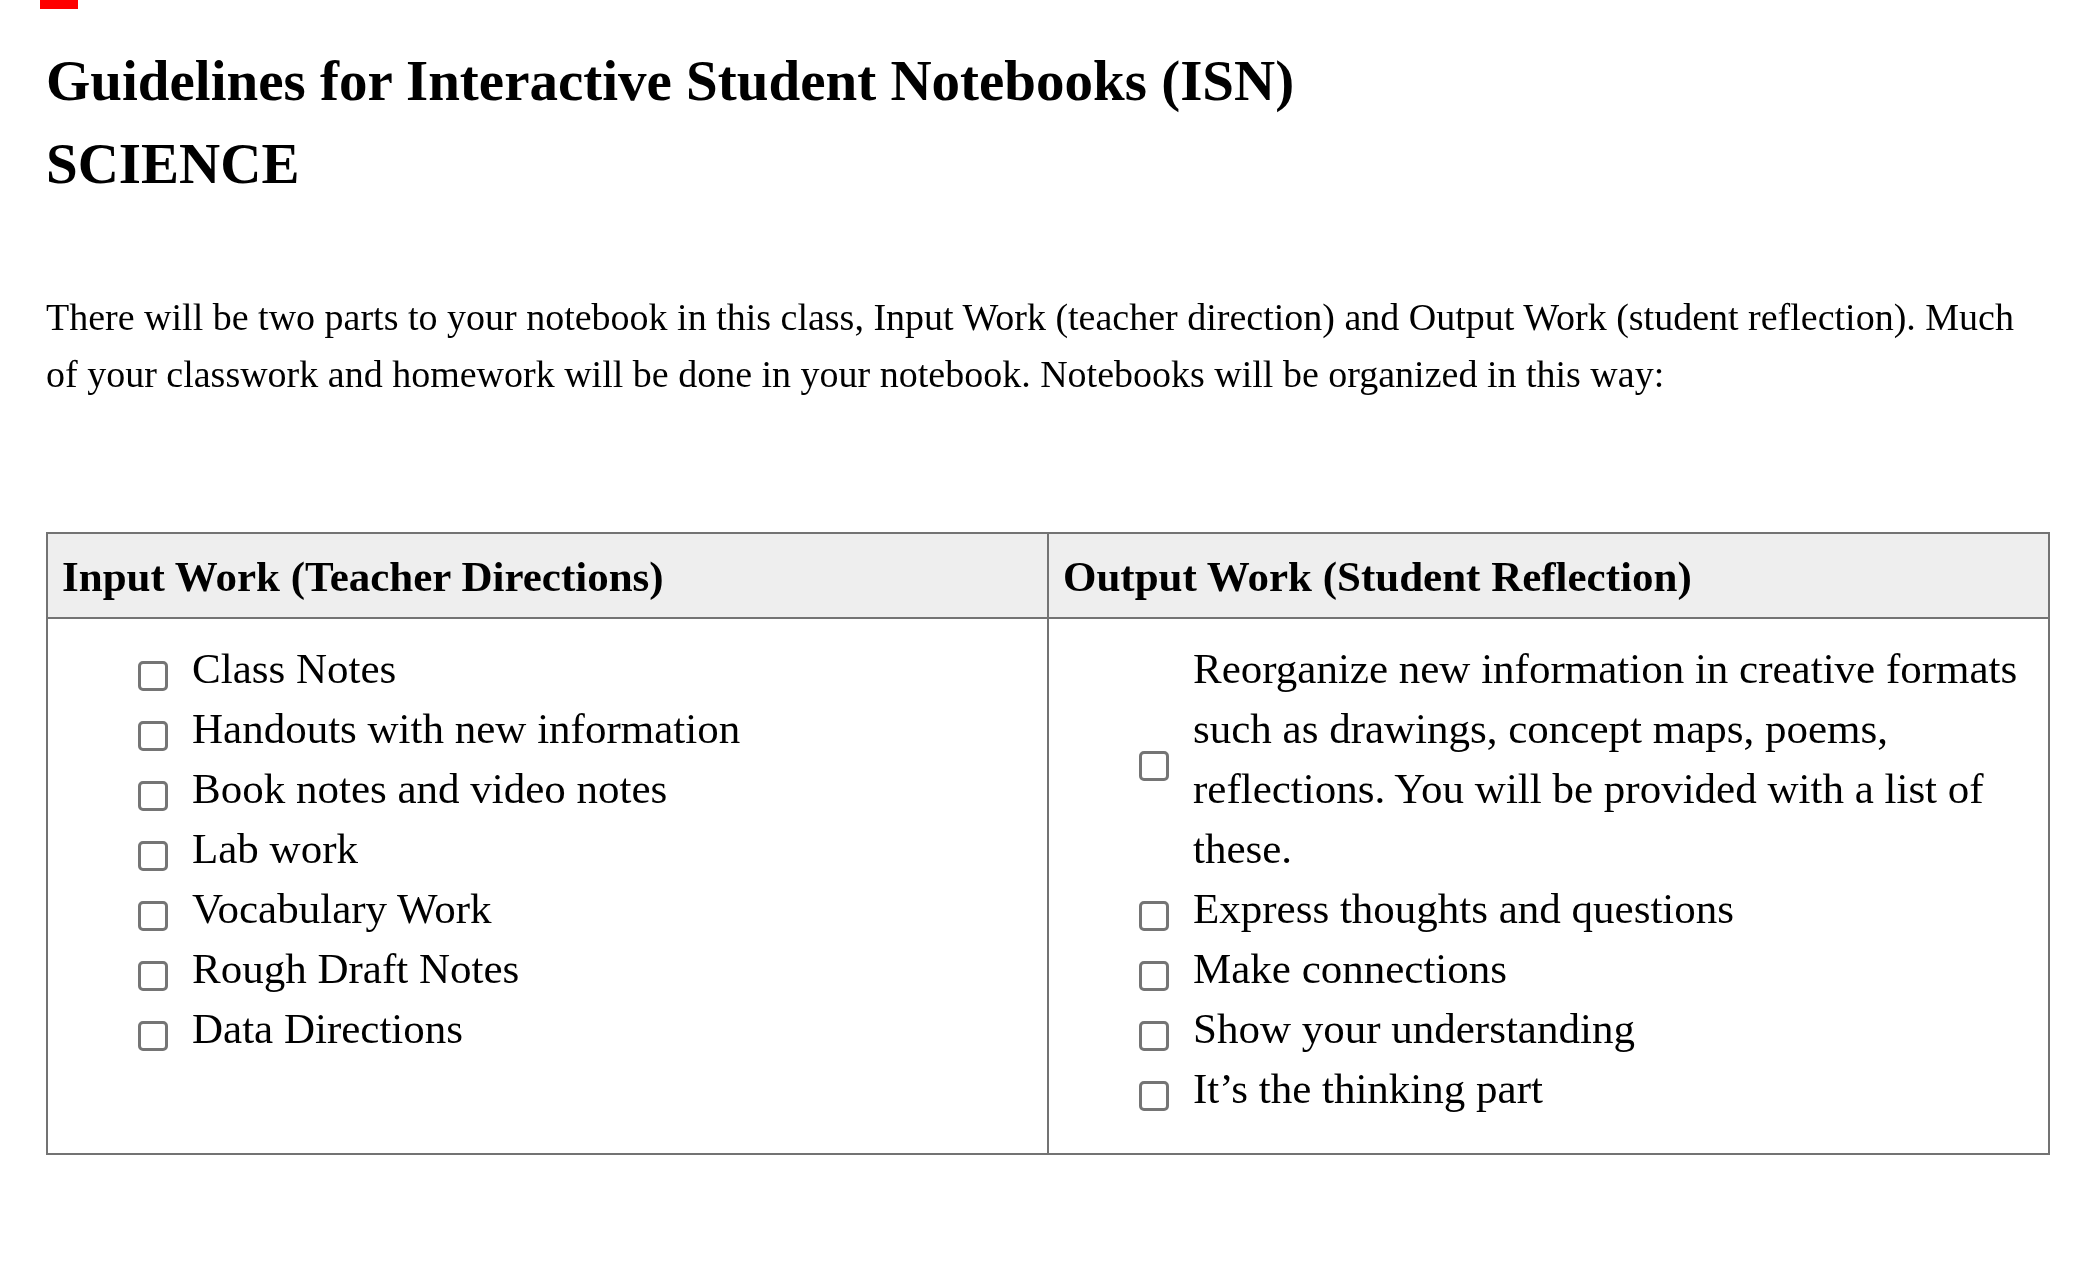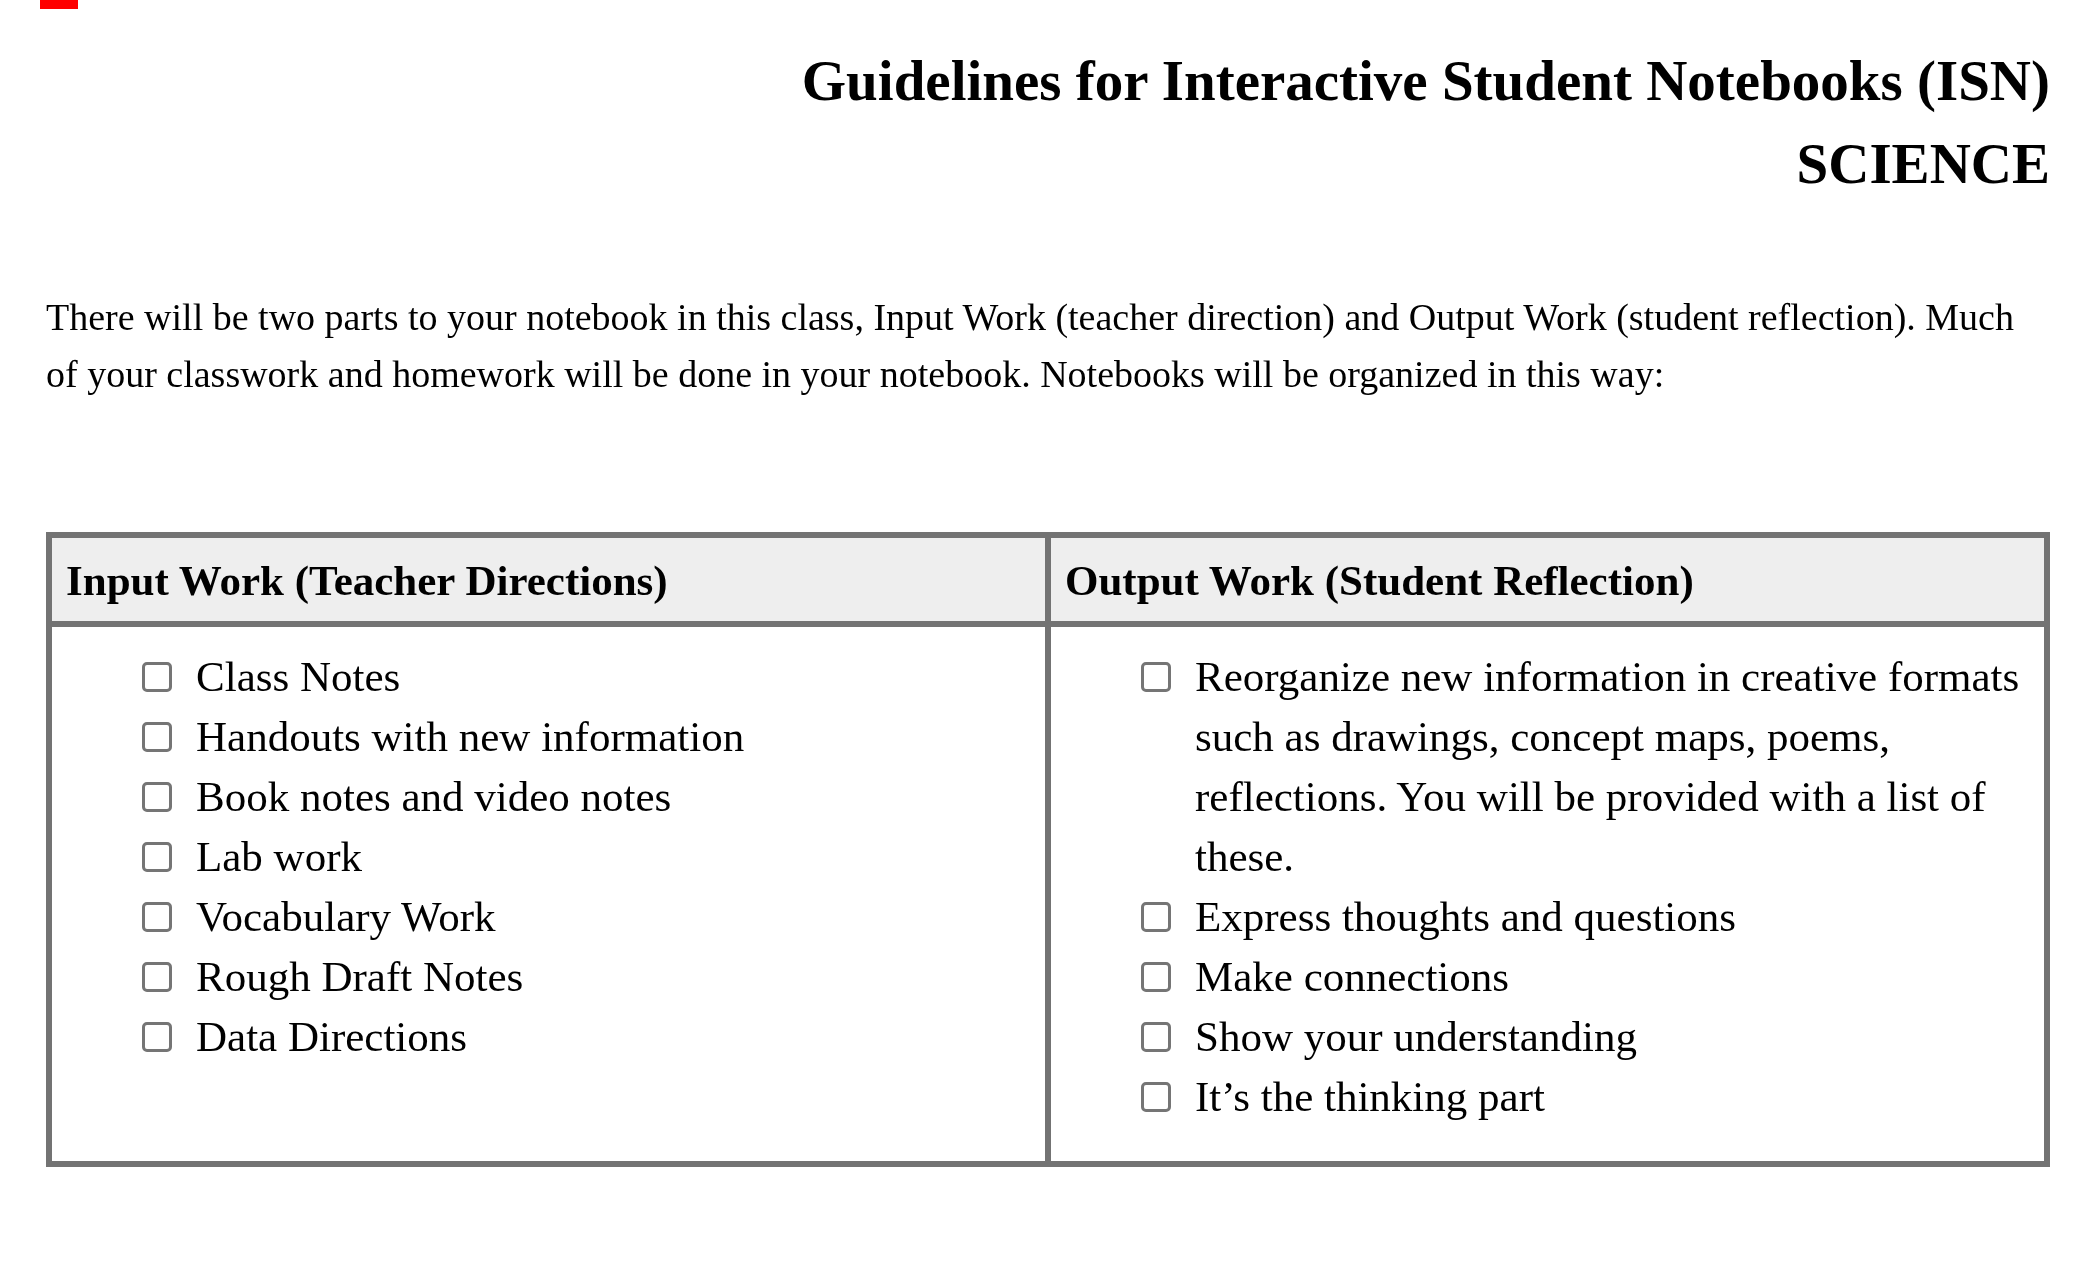--- a/index.html
+++ b/index.html
@@ -20,60 +20,60 @@
   }
   .red-mark {
     position: absolute;
     top: 0;
     left: 40px;
     width: 38px;
     height: 9px;
     background: #fe0000;
   }
   .doc-title {
-    text-align: right;
+    text-align: left;
     font-weight: bold;
     font-size: 57px;
     line-height: 1.45;
   }
   .doc-title span { display: block; }
   .intro {
     margin-top: 84px;
     font-size: 38px;
     line-height: 1.48;
     padding-right: 10px;
   }
   .work-table {
     width: 100%;
     border-collapse: collapse;
     margin-top: 130px;
     table-layout: fixed;
   }
   .work-table th, .work-table td {
-    border: 6px solid #737373;
+    border: 2px solid #737373;
   }
   .work-table th {
     width: 50%;
     background: #eeeeee;
     text-align: left;
     font-weight: bold;
     font-size: 43px;
     padding: 18px 20px 16px 14px;
   }
   .work-table td {
     vertical-align: top;
     padding: 20px 24px 34px 0;
   }
   .checklist {
     list-style: none;
     padding-left: 90px;
   }
   .check-item {
     display: flex;
-    align-items: flex-start;
+    align-items: center;
     font-size: 43px;
     line-height: 60px;
   }
   .checkbox {
     flex: 0 0 auto;
     width: 30px;
     height: 30px;
     border: 3px solid #757575;
     border-radius: 5px;
     margin: 15px 24px 0 0;

